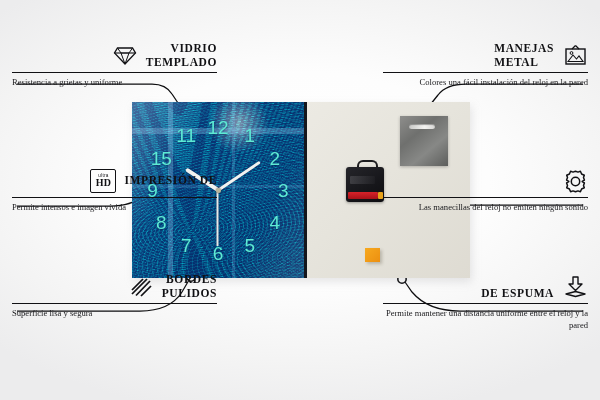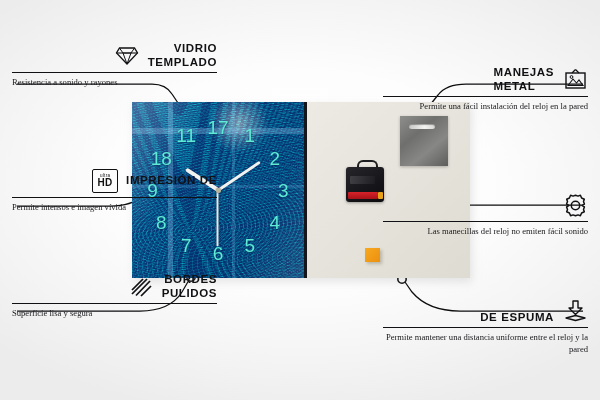--- a/index.html
+++ b/index.html
@@ -235,33 +235,33 @@
     background: linear-gradient(135deg, #f7a91f 0%, #ec8f10 100%);
     box-shadow: 2px 2px 3px rgba(90,80,60,0.30);
   }
 
   
   .callout {
     position: absolute;
     width: 205px;
   }
   .callout.left  { text-align: right; }
-  .callout.right { text-align: left; margin-top: 24px; }
+  .callout.right { text-align: left; }
 
   .head {
     display: flex;
     align-items: center;
     gap: 8px;
     margin-bottom: 2px;
   }
   .callout.left  .head { justify-content: flex-end; flex-direction: row; }
   .callout.right .head { justify-content: flex-start; flex-direction: row-reverse; }
 
   .title {
-    font-family: Liberation Sans, sans-serif;
+    font-family: Liberation Serif, serif;
     font-weight: bold;
     font-size: 11.5px;
     letter-spacing: 0.6px;
     line-height: 1.18;
     color: #111114;
     text-transform: uppercase;
   }
   .callout.left  .title { text-align: right; }
   .callout.right .title { text-align: left; }
 
@@ -314,21 +314,21 @@
     border: 1.4px solid #111114;
     border-radius: 2px;
     display: flex;
     flex-direction: column;
     align-items: center;
     justify-content: center;
     line-height: 1;
     font-family: "Liberation Sans", sans-serif;
   }
   .hd-badge .u { font-size: 4.6px; letter-spacing: 0.3px; }
-  .hd-badge .h { font-size: 10px; font-weight: bold; letter-spacing: 0.3px; }
+  .hd-badge .h { font-size: 10px; font-weight: bold; letter-spacing: 0.3px; font-family: Liberation Serif, serif; }
 </style>
 </head>
 <body>
 
 <div id="stage">
 
   <svg id="leaders" viewBox="0 0 600 400">
 
     <path d="M 17 84 L 152 84 Q 166 84 172 94 L 180 106"></path>
     <circle cx="182" cy="108" r="4.2"></circle>
@@ -351,31 +351,31 @@
 
   <div id="product">
     <div class="panel-shadow"></div>
 
     <div id="clock-panel">
       <div class="clock-art"></div>
       <div class="clock-art-waves"></div>
       <div class="clock-art-grid"></div>
       <div class="clock-art-sheen"></div>
 
-      <span class="clock-num" style="left:50%;  top:14%;">17</span>
+      <span class="clock-num" style="left:50%;  top:14%;">12</span>
       <span class="clock-num" style="left:68.5%;top:18.5%;">1</span>
       <span class="clock-num" style="left:83%;  top:32%;">2</span>
       <span class="clock-num" style="left:88%;  top:50%;">3</span>
       <span class="clock-num" style="left:83%;  top:68%;">4</span>
       <span class="clock-num" style="left:68.5%;top:81.5%;">5</span>
       <span class="clock-num" style="left:50%;  top:86%;">6</span>
       <span class="clock-num" style="left:31.5%;top:81.5%;">7</span>
       <span class="clock-num" style="left:17%;  top:68%;">8</span>
       <span class="clock-num" style="left:12%;  top:50%;">9</span>
-      <span class="clock-num" style="left:17%;  top:32%;">18</span>
+      <span class="clock-num" style="left:17%;  top:32%;">15</span>
       <span class="clock-num" style="left:31.5%;top:18.5%;">11</span>
 
       <div id="hand-second"></div>
       <div id="hand-hour"></div>
       <div id="hand-minute"></div>
       <div id="clock-center"></div>
     </div>
 
     <div id="back-panel">
       <div id="hanger-plate">
@@ -403,21 +403,21 @@
           <path d="M19.5 2 L16 7 L12 18" fill="none" stroke="currentColor" stroke-width="1"></path>
           <path d="M8 7 H16" fill="none" stroke="currentColor" stroke-width="0.9"></path>
         </svg>
       </span>
       <span class="title">
         <span>VIDRIO</span><br>
         <span>TEMPLADO</span>
       </span>
     </div>
     <div class="rule"></div>
-    <div class="desc">Resistencia a sonido y rayones</div>
+    <div class="desc">Resistencia a grietas y uniforme</div>
   </div>
 
   <div class="callout left" style="left:12px; top:168px;">
     <div class="head">
       <span class="icon">
         <span class="hd-badge">
           <span class="u">ultra</span>
           <span class="h">HD</span>
         </span>
       </span>
@@ -458,39 +458,39 @@
           <path d="M5 17.5 L10 11 L13.5 15 L16 12 L20 17.5 Z" fill="none" stroke="currentColor" stroke-width="1.1"></path>
           <circle cx="8.5" cy="9" r="1.4" fill="none" stroke="currentColor" stroke-width="1"></circle>
         </svg>
       </span>
       <span class="title">
         <span>MANEJAS</span><br>
         <span>METAL</span>
       </span>
     </div>
     <div class="rule"></div>
-    <div class="desc">Permite una fácil instalación del reloj en la pared</div>
+    <div class="desc">Colores una fácil instalación del reloj en la pared</div>
   </div>
 
   <div class="callout right" style="left:383px; top:168px;">
     <div class="head">
       <span class="icon">
         <svg width="25" height="25" viewBox="0 0 25 25">
           <path d="M12.5 2.2 L15 3.1 L17.4 2.3 L18.6 5 L21.3 6.2 L20.5 8.6
                    L21.4 11.1 L19.2 12.5 L21.4 13.9 L20.5 16.4 L21.3 18.8
                    L18.6 20 L17.4 22.7 L15 21.9 L12.5 22.8 L10 21.9
                    L7.6 22.7 L6.4 20 L3.7 18.8 L4.5 16.4 L3.6 13.9
                    L5.8 12.5 L3.6 11.1 L4.5 8.6 L3.7 6.2 L6.4 5
                    L7.6 2.3 L10 3.1 Z" fill="none" stroke="currentColor" stroke-width="1.5" stroke-linejoin="round"></path>
           <circle cx="12.5" cy="12.5" r="4.2" fill="none" stroke="currentColor" stroke-width="1.5"></circle>
         </svg>
       </span>
     </div>
     <div class="rule"></div>
-    <div class="desc">Las manecillas del reloj no emiten fácil sonido</div>
+    <div class="desc">Las manecillas del reloj no emiten ningún sonido</div>
   </div>
 
   <div class="callout right" style="left:383px; top:273px;">
     <div class="head">
       <span class="icon">
         <svg width="25" height="23" viewBox="0 0 25 23">
           <path d="M10 2 H15 V9 H19 L12.5 15.5 L6 9 H10 Z" fill="none" stroke="currentColor" stroke-width="1.4" stroke-linejoin="round"></path>
           <path d="M12.5 16.5 L22 19 L12.5 21.5 L3 19 Z" fill="none" stroke="currentColor" stroke-width="1.4" stroke-linejoin="round"></path>
         </svg>
       </span>

